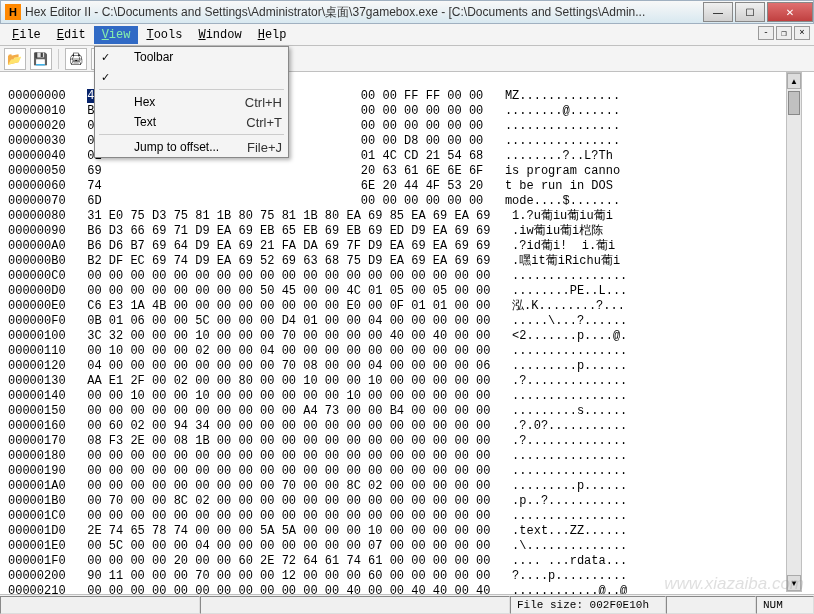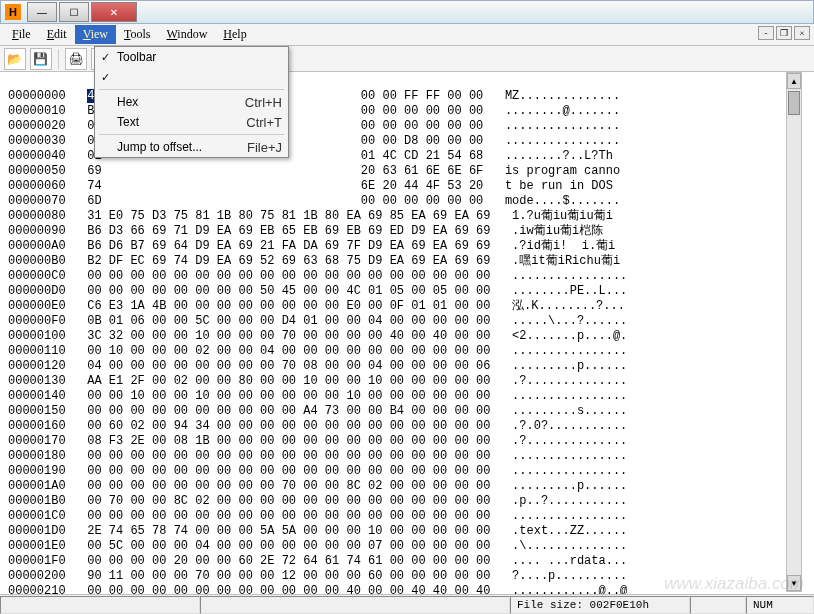--- a/index.html
+++ b/index.html
@@ -6,47 +6,48 @@
 body { font-family: "Segoe UI", Arial, sans-serif; font-size: 12px; background: #fff; width: 814px; height: 614px; overflow: hidden; position: relative; }
 .title-bar { height: 24px; background: linear-gradient(to bottom, #f8f8f8, #d8e8f0); border: 1px solid #a0b0c0; display: flex; align-items: center; padding-left: 4px; }
 .title-icon { width: 16px; height: 16px; background: #ff8800; display: inline-flex; align-items: center; justify-content: center; font-weight: bold; font-size: 11px; color: #000; margin-right: 4px; }
 .title-text { flex: 1; font-size: 12px; color: #333; white-space: nowrap; overflow: hidden; }
 .win-controls { display: flex; }
 .win-btn { width: 30px; height: 20px; border: 1px solid #888; background: linear-gradient(#f0f0f0,#d0d0d0); margin-left: 2px; display: flex; align-items: center; justify-content: center; font-size: 10px; }
 .win-btn.close { background: linear-gradient(#e07070,#c04040); color: #fff; width: 46px; }
 .inner-frame { position: relative; }
 .mdi-controls { position: absolute; right: 4px; top: 2px; display: flex; gap: 2px; }
 .mdi-btn { width: 16px; height: 14px; border: 1px solid #999; background: #eee; font-size: 9px; display: flex; align-items: center; justify-content: center; cursor: pointer; }
-.menu-bar { height: 22px; border-bottom: 1px solid #c0c0c0; display: flex; align-items: center; padding-left: 4px; font-family: Liberation Serif, serif; font-size: 12px; background: #f4f4f4; }
+.menu-bar { height: 22px; border-bottom: 1px solid #c0c0c0; display: flex; align-items: center; padding-left: 4px; font-family: Liberation Mono, monospace; font-size: 12px; background: #f4f4f4; }
 .menu-item { padding: 2px 8px; cursor: pointer; }
 .menu-item .ul { text-decoration: underline; }
-.menu-item.active { background: #316ac5; color: #fef9c3; }
+.menu-item.active { background: #316ac5; color: #86efac; }
 .toolbar { height: 26px; border-bottom: 1px solid #c0c0c0; display: flex; align-items: center; padding-left: 4px; background: #f4f4f4; gap: 4px; }
 .tool-btn { width: 22px; height: 22px; border: 1px solid #bbb; display: flex; align-items: center; justify-content: center; cursor: pointer; background: #fff; }
 .divider { width: 1px; height: 20px; background: #ccc; margin: 0 2px; }
 .dropdown { position: absolute; left: 94px; top: 46px; width: 195px; background: #f4f4f4; border: 1px solid #888; box-shadow: 2px 2px 4px rgba(0,0,0,0.3); z-index: 100; font-family: "Microsoft Sans Serif", sans-serif; }
 .dd-item { display: flex; align-items: center; height: 20px; padding: 0 6px; cursor: pointer; }
 .dd-check { width: 16px; font-size: 11px; }
-.dd-label { flex: 1; }
+.dd-label { flex: 1; margin-left: 17px; }
 .dd-short { color: #333; font-size: 13px; margin-left: 6px; }
 .dd-sep { height: 1px; background: #ccc; margin: 2px 4px; }
 .content { position: relative; height: 522px; overflow: hidden; background: #fff; font-family: "Courier New", monospace; font-size: 12px; line-height: 15px; white-space: pre; padding: 2px 0 0 8px; color: #000; }
 .scrollbar-v { position: absolute; right: 12px; top: 72px; width: 16px; height: 520px; background: #e8e8e8; border: 1px solid #c0c0c0; }
 .scroll-up, .scroll-down { height: 16px; background: #ddd; border: 1px solid #aaa; display: flex; align-items: center; justify-content: center; font-size: 8px; }
 .scroll-thumb { position: absolute; top: 18px; left: 1px; right: 1px; height: 24px; background: #c0c0c0; border: 1px solid #888; }
 .status-bar { position: absolute; bottom: 0; left: 0; right: 0; height: 20px; border-top: 1px solid #c0c0c0; background: #f0f0f0; display: flex; align-items: center; font-size: 11px; font-family: "Courier New", monospace; }
 .status-cell { border: 1px inset #ddd; height: 18px; padding: 1px 6px; display: flex; align-items: center; }
 .sel-row { background: #08246b; color: #fff; }
 .watermark { position: absolute; right: 10px; bottom: 20px; font-size: 17px; color: rgba(150,150,150,0.3); font-style: italic; pointer-events: none; }
 </style>
 </head>
 <body>
 
 <div class="title-bar">
   <span class="title-icon">H</span>
+  <span class="title-text">Hex Editor II - C:\Documents and Settings\Administrator\桌面\37gamebox.exe - [C:\Documents and Settings\Admin...</span>
   <div class="win-controls">
     <div class="win-btn">—</div>
     <div class="win-btn">☐</div>
     <div class="win-btn close">✕</div>
   </div>
 </div>
 
 <div class="inner-frame">
   <div class="menu-bar">
     <span class="menu-item"><span class="ul">F</span><span>ile</span></span>
@@ -143,18 +144,18 @@
 
 <div class="scrollbar-v">
   <div class="scroll-up">▲</div>
   <div class="scroll-thumb"></div>
   <div class="scroll-down" style="position:absolute;bottom:0;left:0;right:0">▼</div>
 </div>
 
 <div class="status-bar">
   <div class="status-cell" style="width:200px"></div>
   <div class="status-cell" style="width:310px"></div>
-  <div class="status-cell" style="width:180px">File size: 002F0E10h</div>
+  <div class="status-cell" style="width:156px">File size: 002F0E10h</div>
   <div class="status-cell" style="flex:1"></div>
-  <div class="status-cell" style="width:68px">NUM</div>
+  <div class="status-cell" style="width:58px">NUM</div>
 </div>
 
 <div class="watermark">www.xiazaiba.com</div>
 
 </body></html>

